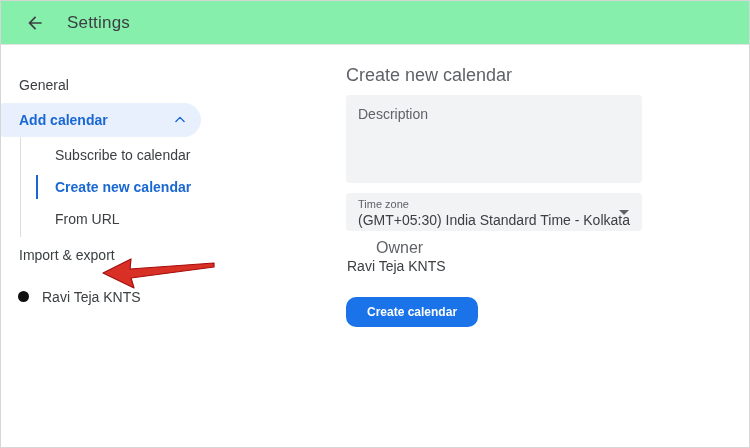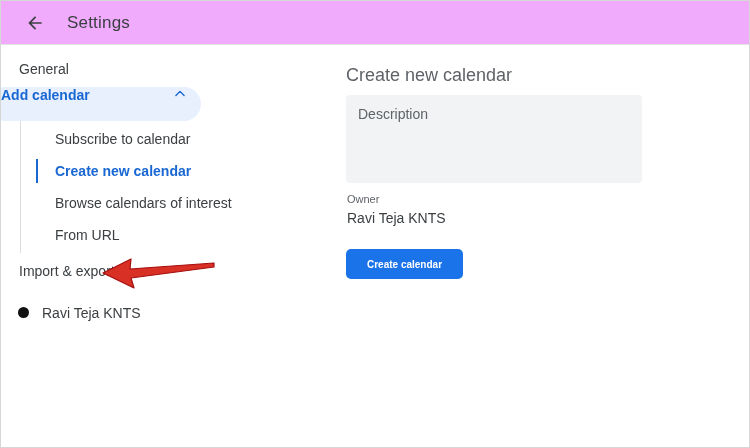--- a/index.html
+++ b/index.html
@@ -13,21 +13,21 @@
     border: 1px solid #d6d6d6;
     overflow: hidden;
   }
   
   .header {
     height: 44px;
     display: flex;
     align-items: center;
     padding-left: 22px;
     border-bottom: 1px solid #e3e3e3;
-    background: #f0abfc;
+    background: #86efac;
   }
   .back-btn {
     width: 24px; height: 24px;
     display: flex; align-items: center; justify-content: center;
     cursor: pointer;
     border: none; background: transparent;
   }
   .header-title {
     margin-left: 20px;
     font-size: 17px;
@@ -40,28 +40,30 @@
   .sidebar { width: 345px; flex: none; position: relative; }
   .main { flex: 1; padding-top: 18px; }
   
   .nav-item {
     height: 28px; line-height: 28px;
     padding-left: 18px;
     font-size: 14px;
     color: #3c4043;
     cursor: pointer;
   }
-  .nav-general { margin-top: 10px; }
+  .nav-general { margin-top: 26px; }
   .nav-pill {
     margin-top: 4px;
     height: 34px;
     width: 200px;
     background: #e8f0fe;
     border-radius: 2px 17px 17px 2px;
     display: flex;
+    align-items: center;
+    padding-left: 18px;
     cursor: pointer;
   }
   .nav-pill-label {
     font-size: 14px;
     font-weight: 700;
     color: #1967d2;
   }
   .nav-pill .chevron { margin-left: auto; margin-right: 14px; display: flex; }
   .subnav {
     margin-left: 19px;
@@ -163,32 +165,32 @@
   .tz-value { font-size: 14px; color: #3c4043; line-height: 18px; }
   .tz-caret {
     position: absolute;
     right: 13px; top: 17px;
     width: 0; height: 0;
     border-left: 5px solid transparent;
     border-right: 5px solid transparent;
     border-top: 5px solid #5f6368;
   }
   .owner-block { margin-top: 9px; padding-left: 1px; }
-  .owner-label { font-size: 11px; color: #5f6368; line-height: 15px; }
+  .owner-label { font-size: 16px; color: #5f6368; line-height: 15px; margin-left: 29px; }
   .owner-value { font-size: 14px; color: #3c4043; line-height: 19px; margin-top: 2px; }
   .create-btn {
     margin-top: 21px;
     height: 30px;
     padding: 0 21px;
     background: #1a73e8;
     color: #ffffff;
     border: none;
-    border-radius: 5px;
+    border-radius: 10px;
     font-family: "Liberation Sans", sans-serif;
-    font-size: 10px;
+    font-size: 12px;
     font-weight: 700;
     cursor: pointer;
   }
   
   .red-arrow {
     position: absolute;
     left: 95px; top: 250px;
     pointer-events: none;
   }
 </style>
@@ -218,21 +220,20 @@
         <span class="chevron">
           <svg width="14" height="14" viewBox="0 0 24 24">
             <path d="M5 14.5l7-7 7 7" fill="none" stroke="#1967d2" stroke-width="2.4" stroke-linecap="round" stroke-linejoin="round"></path>
           </svg>
         </span>
       </div>
 
       <div class="subnav">
         <div class="subnav-item">Subscribe to calendar</div>
         <div class="subnav-item active">Create new calendar</div>
-        <div class="subnav-item">Browse calendars of interest</div>
         <div class="subnav-item">From URL</div>
       </div>
 
       <div class="nav-item nav-import">Import &amp; export</div>
 
 
       <div class="cal-list">
         <div class="cal-row">
           <span class="cal-dot" style="background: rgb(17, 17, 17);"></span>
           <span class="cal-label">Ravi Teja KNTS</span>
@@ -242,20 +243,25 @@
     </aside>
 
     <main class="main">
       <h2 class="main-heading">Create new calendar</h2>
 
 
       <div class="field field-desc">
         <textarea placeholder="Description" style=""></textarea>
       </div>
 
+      <div class="field field-tz">
+        <span class="field-label">Time zone</span>
+        <span class="tz-value">(GMT+05:30) India Standard Time - Kolkata</span>
+        <span class="tz-caret"></span>
+      </div>
 
       <div class="owner-block">
         <div class="owner-label">Owner</div>
         <div class="owner-value">Ravi Teja KNTS</div>
       </div>
 
       <button class="create-btn">Create calendar</button>
     </main>
   </div>
 

